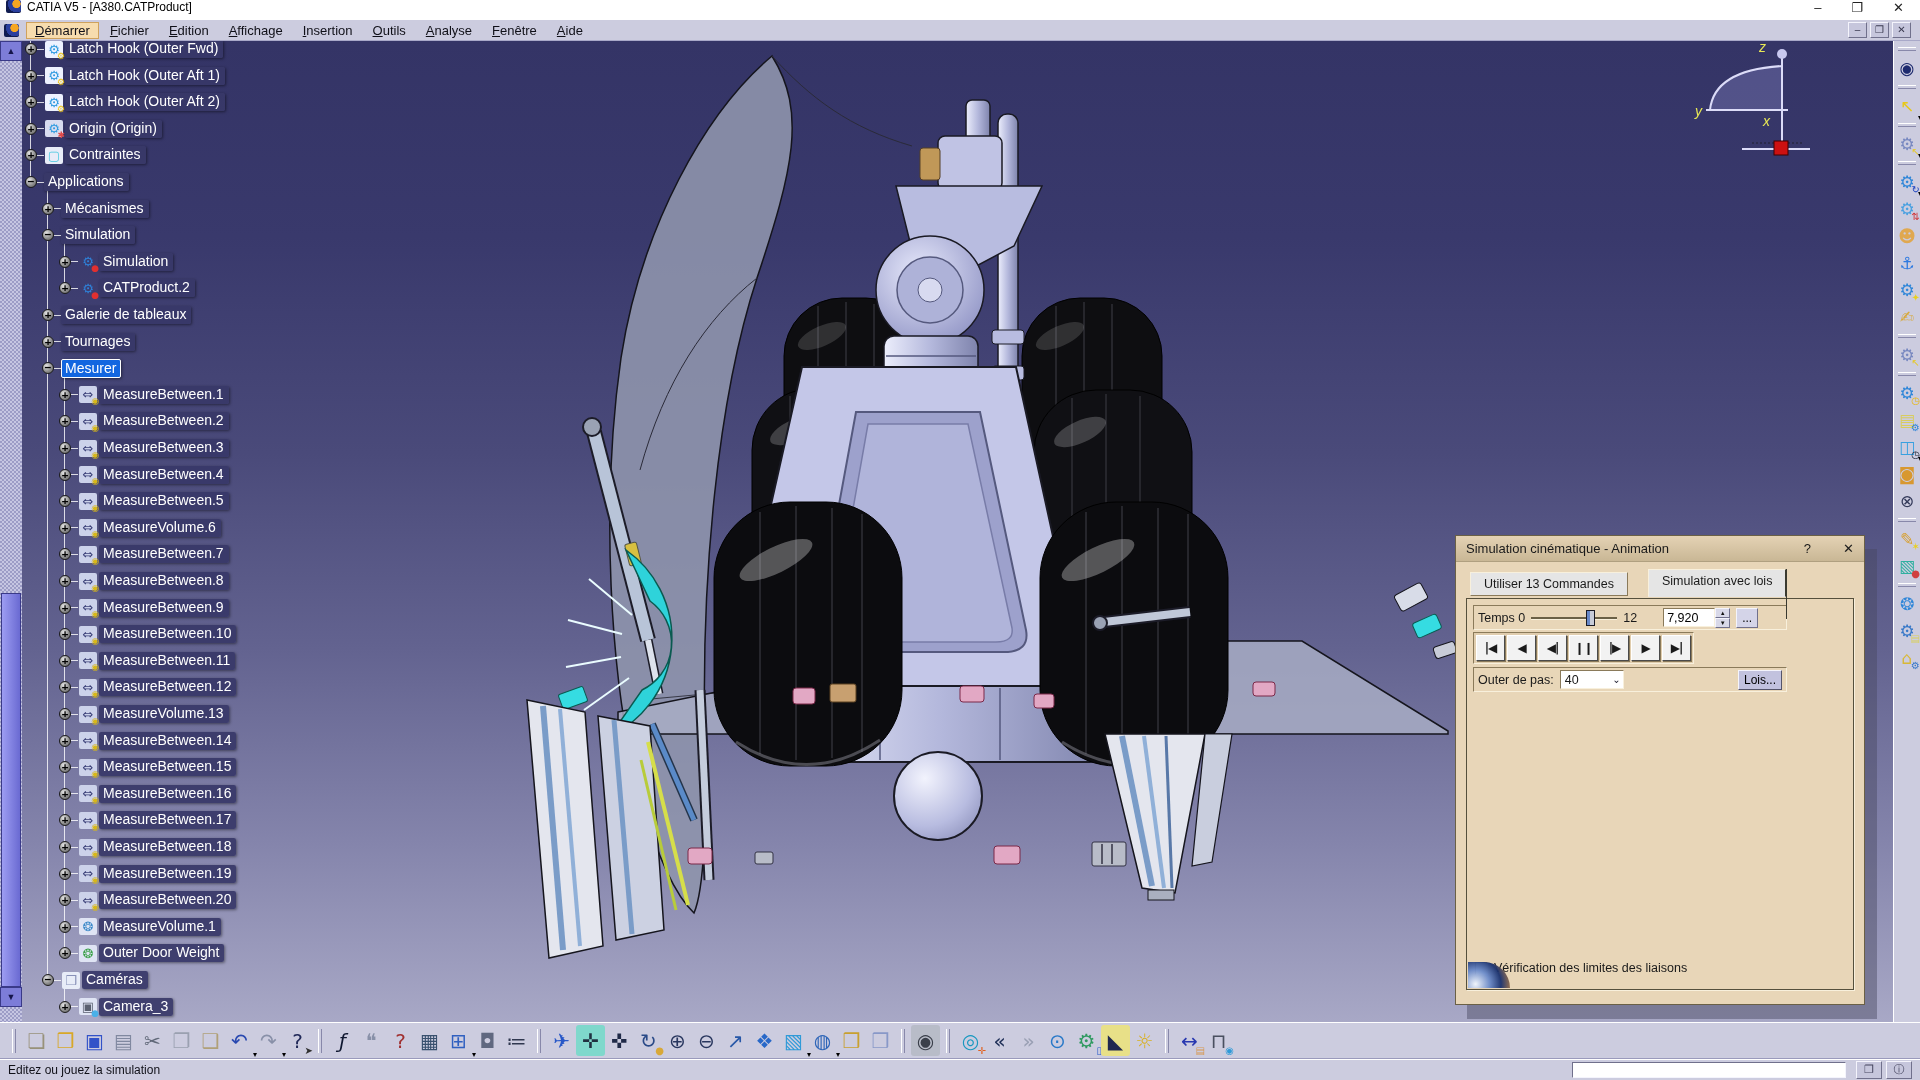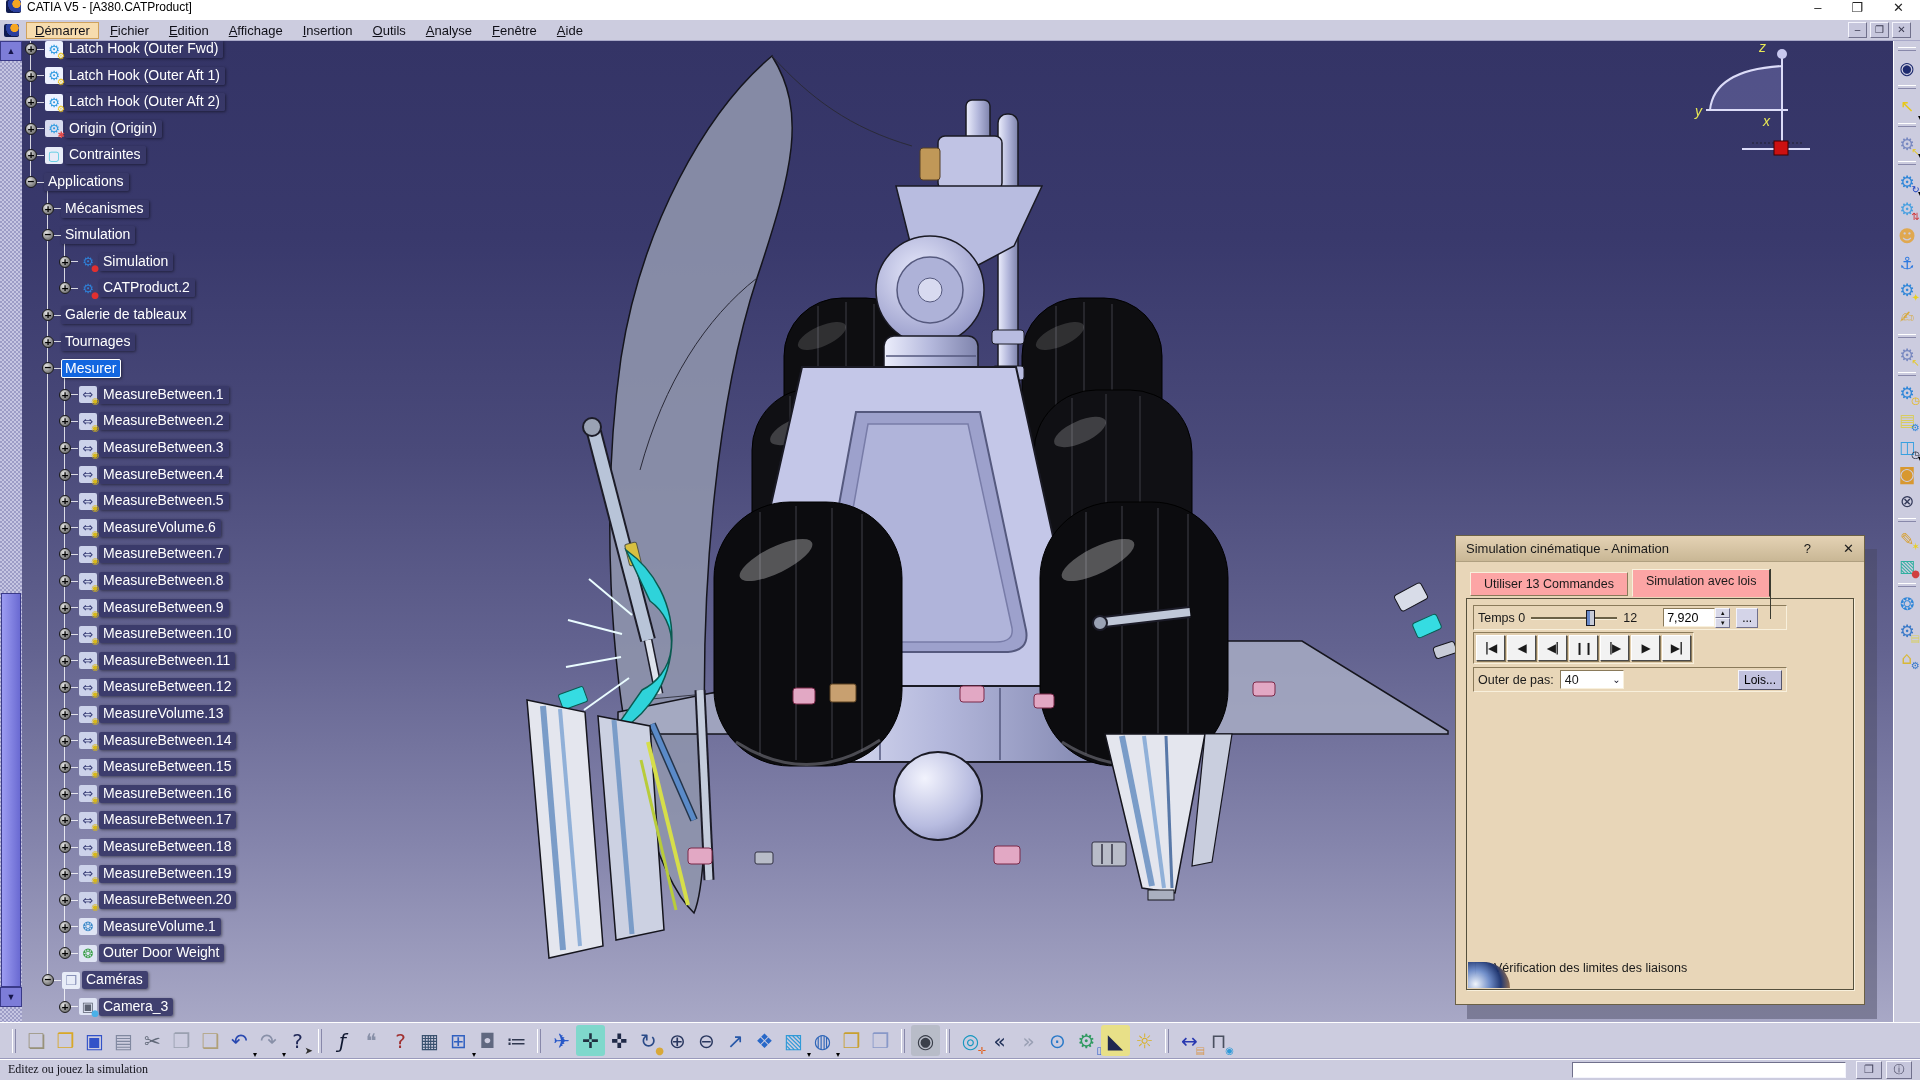--- a/index.html
+++ b/index.html
@@ -69,38 +69,38 @@
          font-size:20px; font-family:"DejaVu Sans",sans-serif; flex:0 0 auto; border-radius:3px; }
   .bti .sub, .rti .sub { position:absolute; right:-1px; bottom:0; font-size:10px; }
   .bti .dd, .rti .dd { position:absolute; right:-3px; bottom:-3px; font-size:8px; color:#000; }
   .bgrip { width:4px; height:24px; border-left:1px solid #fff; border-right:1px solid #8888aa; margin:0 6px; flex:0 0 auto; }
   .ital { font-style:italic; }
 
   
   #statusbar { position:absolute; left:0; top:1058px; width:1920px; height:22px; background:#ccccdf;
                border-top:1px solid #9a9abc; box-shadow:inset 0 1px 0 #fff; display:flex; align-items:center;
                font-size:12px; color:#101018; padding:0 8px; z-index:20; }
-  #status-msg { flex:1;font-family:Liberation Serif, serif; }
+  #status-msg { flex:1; }
   #power-input { width:274px; height:16px; border:1px solid; border-color:#70708c #f4f4fc #f4f4fc #70708c;
                  background:#fff; margin-right:6px; font-size:11px; padding:0 3px; font-family:inherit; }
   .status-btn { width:26px; height:18px; background:#c6c6dc; border:1px solid;
                 border-color:#f4f4fc #70708c #70708c #f4f4fc; font-size:11px; text-align:center;
                 line-height:15px; color:#44445e; margin-left:4px; }
 
   
   #dialog { position:absolute; left:1433px; top:494px; width:410px; height:470px; background:#e8d6b8;
             border:1px solid #6a6046; box-shadow:12px 14px 0 rgba(70,70,95,.45); z-index:8;
             font-size:12.5px; color:#1a1a1a; }
   .dlg-title { height:26px; background:linear-gradient(180deg,#e4d2b4,#c9b795); display:flex; align-items:center;
                padding:0 10px; font-size:13px; border-bottom:1px solid #b0a080; }
   .dlg-help { margin-left:auto; margin-right:32px; }
   .dlg-close { font-size:13px; }
   .dlg-tabs { display:flex; padding:10px 0 0 14px; height:36px; position:relative; }
-  .tab { position:relative; padding:4px 13px 0; height:24px; background:#fca5a5; border:1px solid;
-         border-color:#f8f0dc #8a7a5a #8a7a5a #f8f0dc; margin-right:4px; }
+  .tab { position:relative; padding:4px 13px 0; height:24px; background:#e5e5e5; border:1px solid;
+         border-color:#f8f0dc #8a7a5a #8a7a5a #f8f0dc; margin-right:20px; }
   .tab.active { height:28px; top:-3px; z-index:2; border-color:#f8f0dc #3a3a30 transparent #f8f0dc; }
   .tab.active::after { content:""; position:absolute; right:-2px; top:-1px; width:1px; height:50px; background:#3a3a30; }
   .dlg-group { position:absolute; left:10px; right:10px; top:62px; height:392px; border:1px solid #55503c;
                box-shadow:1px 1px 0 #f8f0dc; }
   .drow { position:absolute; left:6px; display:flex; align-items:center; }
   .time-row { top:6px; width:314px; height:25px; border:1px solid; border-color:#8a7a5a #f8f0dc #f8f0dc #8a7a5a; padding:0 4px; }
   .slider { position:relative; width:86px; height:18px; margin:0 6px; }
   .slider-track { position:absolute; left:0; right:0; top:8px; height:2px; background:#6a6046; box-shadow:0 1px 0 #f8f0dc; }
   .slider-thumb { position:absolute; top:1px; width:9px; height:16px;
                   background:linear-gradient(90deg,#6888c8 50%,#c8ccd8 50%); border:1px solid #1a1a24; }

